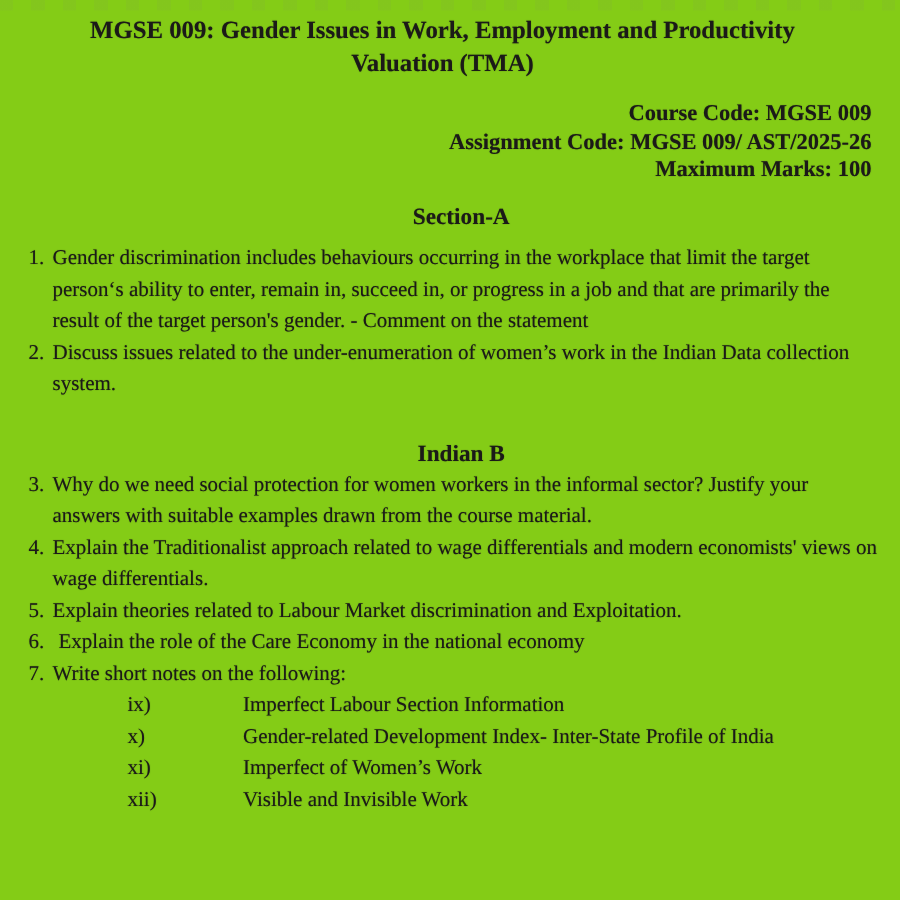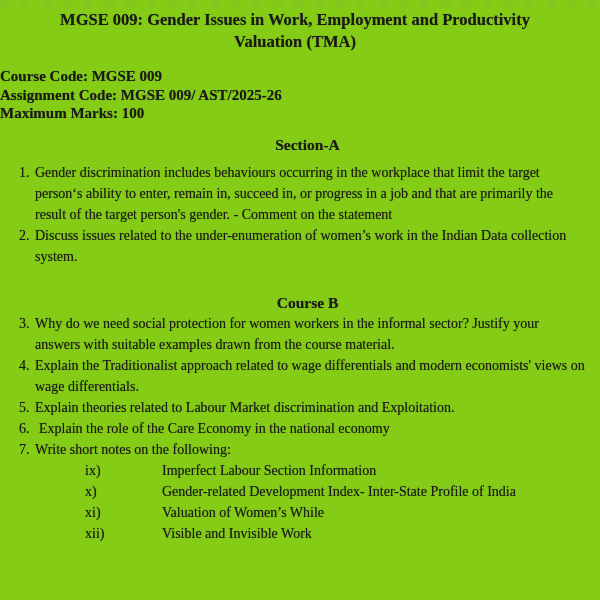--- a/index.html
+++ b/index.html
@@ -36,21 +36,21 @@
     margin: 9px auto 0 0;
     width: 590px;
     text-align: center;
     font-weight: bold;
     font-size: 16.5px;
     line-height: 22px;
   }
   .codes-block {
     margin-top: 14px;
     padding-right: 19px;
-    text-align: left;
+    text-align: right;
     font-weight: bold;
     font-size: 15px;
     line-height: 18.5px;
   }
   .note-block {
     margin-top: 16px;
     width: 584px;
     font-weight: bold;
     font-size: 14.5px;
     line-height: 19px;
@@ -119,21 +119,21 @@
     <div class="q-item">
       <div class="q-num">1.</div>
       <div class="q-text">Gender discrimination includes behaviours occurring in the workplace that limit the target person‘s ability to enter, remain in, succeed in, or progress in a job and that are primarily the result of the target person's gender. - Comment on the statement</div>
     </div>
     <div class="q-item">
       <div class="q-num">2.</div>
       <div class="q-text">Discuss issues related to the under-enumeration of women’s work in the Indian Data collection system.</div>
     </div>
   </div>
 
-  <div class="section-heading sec-b">Course B</div>
+  <div class="section-heading sec-b">Indian B</div>
 
   <div class="qlist sec-b">
     <div class="q-item">
       <div class="q-num">3.</div>
       <div class="q-text">Why do we need social protection for women workers in the informal sector? Justify your answers with suitable examples drawn from the course material.</div>
     </div>
     <div class="q-item">
       <div class="q-num">4.</div>
       <div class="q-text">Explain the Traditionalist approach related to wage differentials and modern economists' views on wage differentials.</div>
     </div>
@@ -153,20 +153,20 @@
     <div class="sub-item">
       <div class="sub-num">ix)</div>
       <div class="sub-text">Imperfect Labour Section Information</div>
     </div>
     <div class="sub-item">
       <div class="sub-num">x)</div>
       <div class="sub-text">Gender-related Development Index- Inter-State Profile of India</div>
     </div>
     <div class="sub-item">
       <div class="sub-num">xi)</div>
-      <div class="sub-text">Valuation of Women’s While</div>
+      <div class="sub-text">Imperfect of Women’s Work</div>
     </div>
     <div class="sub-item">
       <div class="sub-num">xii)</div>
       <div class="sub-text">Visible and Invisible Work</div>
     </div>
   </div>
 </div>
 
 </body></html>

